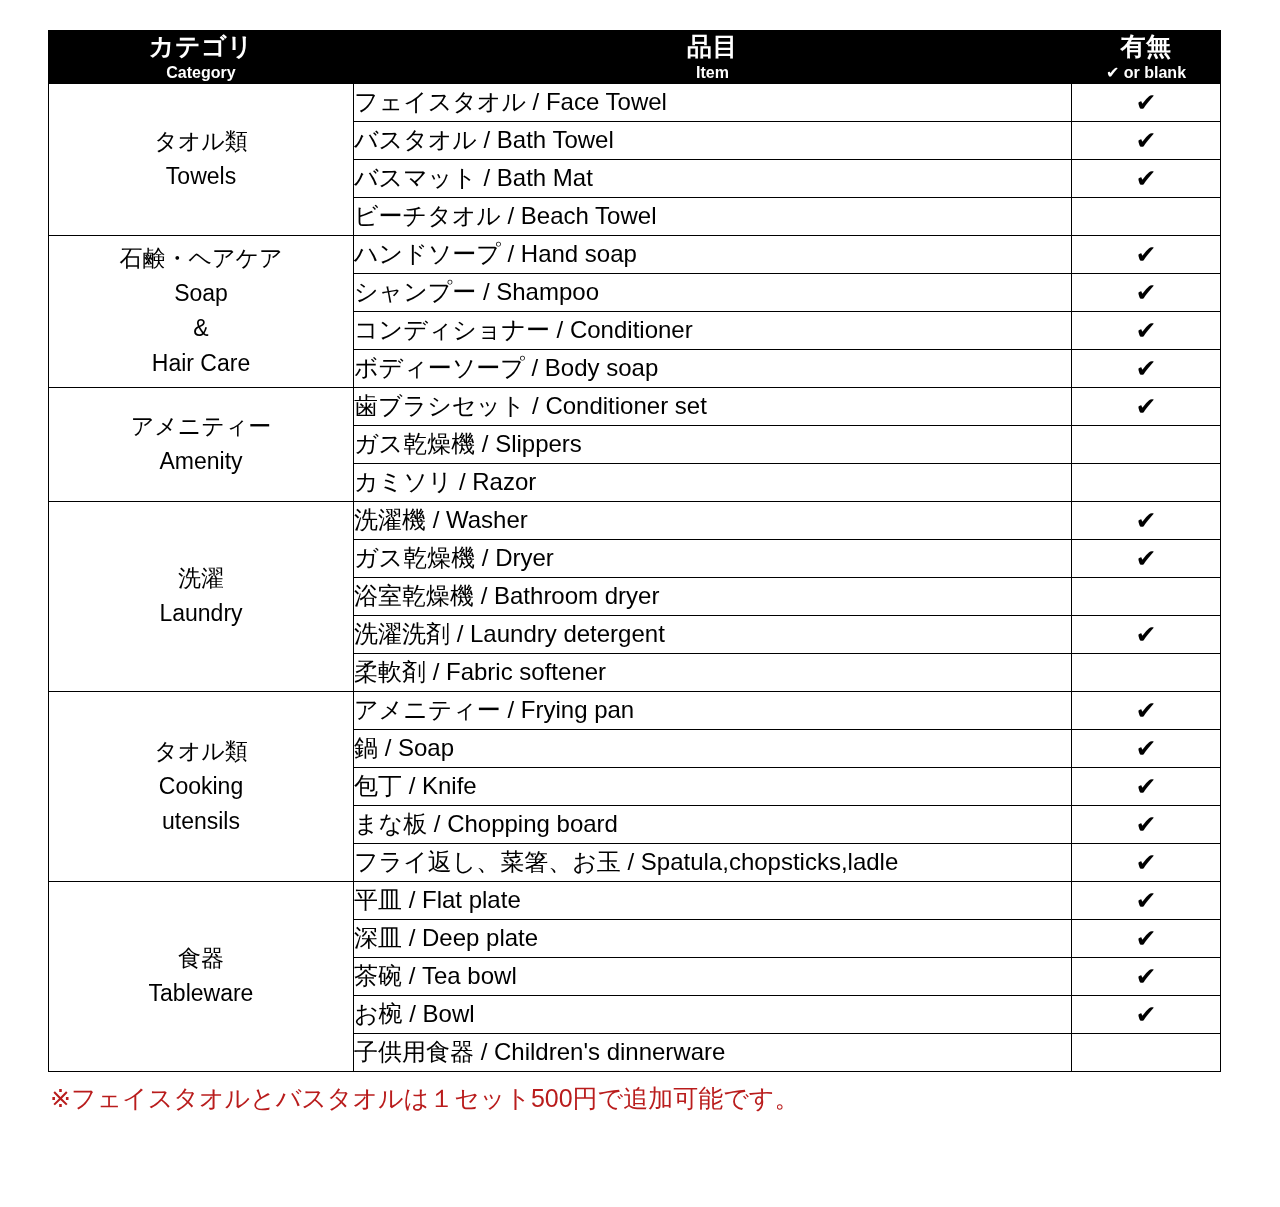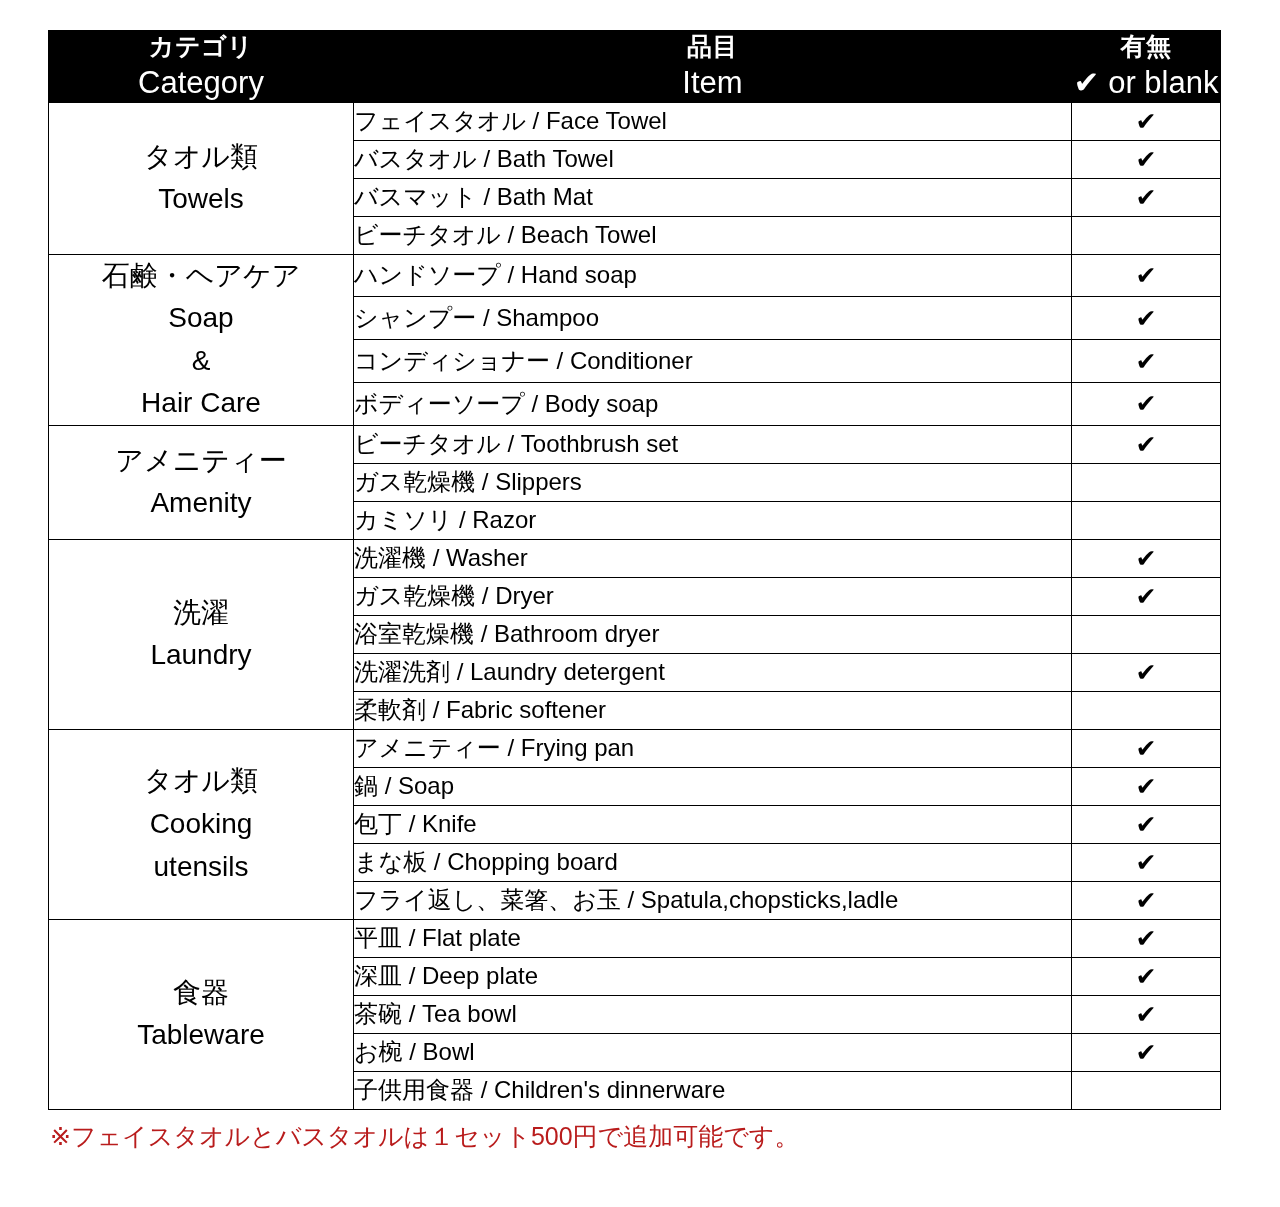--- a/index.html
+++ b/index.html
@@ -42,27 +42,27 @@
   }
   .hd-jp {
     display: block;
     font-size: 25px;
     font-weight: bold;
     line-height: 1.26;
     letter-spacing: 0.5px;
   }
   .hd-en {
     display: block;
-    font-size: 31px;
-    font-weight: normal;
+    font-size: 16px;
+    font-weight: bold;
     line-height: 1.26;
   }
   td.cat {
     text-align: center;
-    font-size: 28px;
+    font-size: 23px;
     line-height: 1.52;
     padding: 4px 6px;
   }
   td.cat .line { display: block; }
   td.item {
     font-size: 24px;
     line-height: 1.1;
     padding: 6px 4px 8px 10px;
     height: 37px;
     white-space: nowrap;
@@ -154,21 +154,21 @@
         </tr>
         <tr>
           <td class="item">ボディーソープ / Body soap</td>
           <td class="has">✔</td>
         </tr>
         <tr>
           <td class="cat" rowspan="3">
             <span class="line">アメニティー</span>
             <span class="line">Amenity</span>
           </td>
-          <td class="item">ビーチタオル / Toothbrush set</td>
+          <td class="item">歯ブラシセット / Conditioner set</td>
           <td class="has">✔</td>
         </tr>
         <tr>
           <td class="item">ガス乾燥機 / Slippers</td>
           <td class="has"></td>
         </tr>
         <tr>
           <td class="item">カミソリ / Razor</td>
           <td class="has"></td>
         </tr>

